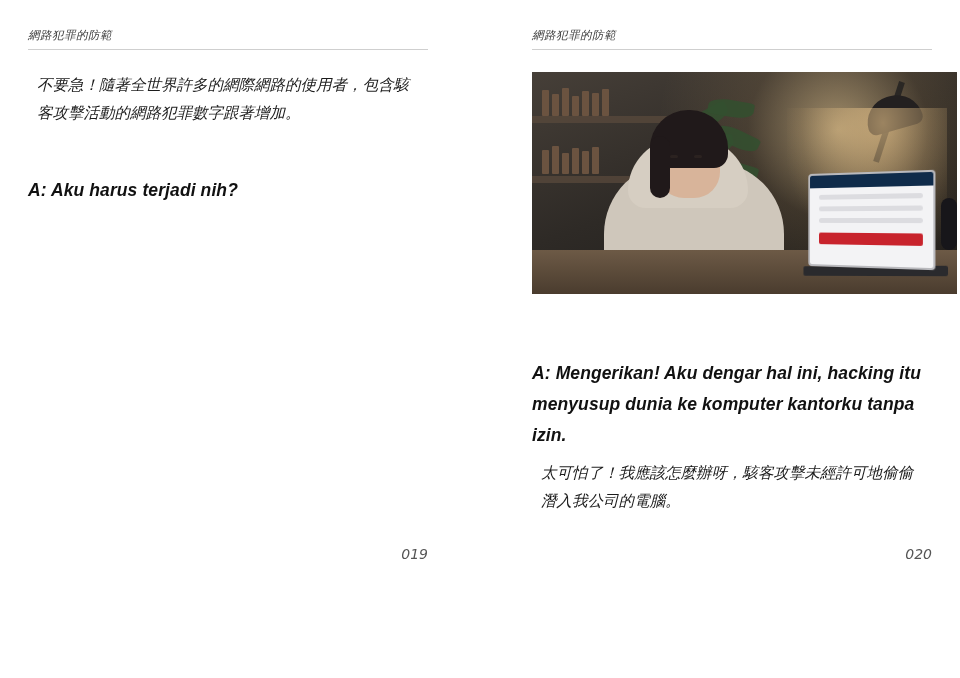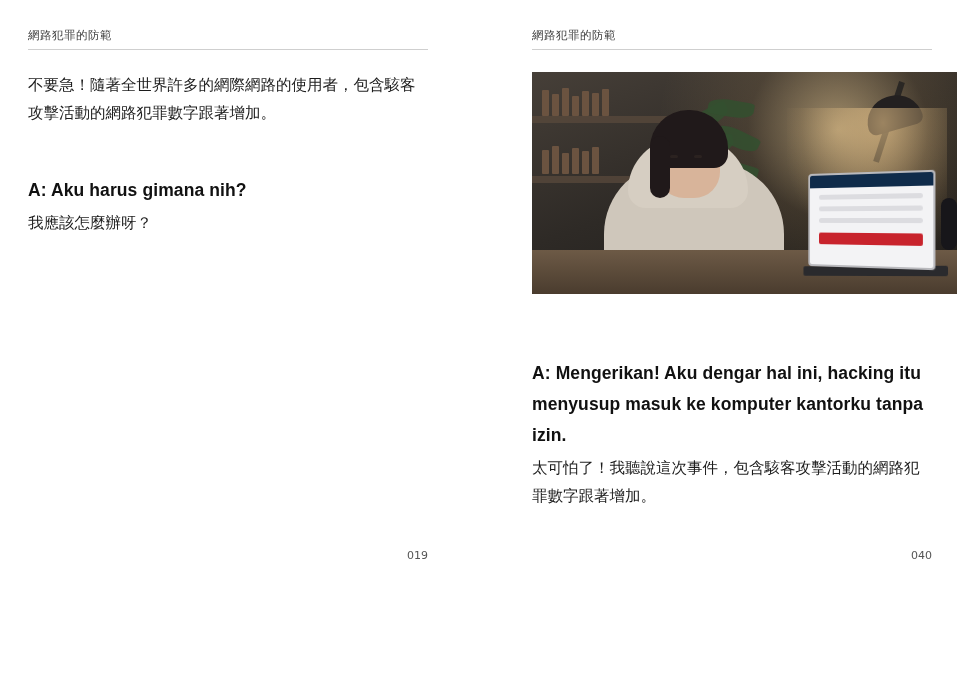--- a/index.html
+++ b/index.html
@@ -19,20 +19,21 @@
     width: 960px;
     height: 678px;
     box-sizing: border-box;
   }
   .page {
     position: relative;
     width: 480px;
     height: 580px;
     box-sizing: border-box;
     padding: 28px 52px 0 28px;
+    font-style: italic;
   }
   .page.left {
     padding: 28px 52px 0 28px;
   }
   .page.right {
     padding: 28px 28px 0 52px;
   }
   .running-head {
     font-size: 11.5px;
     color: #3c3c3c;
@@ -53,21 +54,21 @@
     font-weight: bold;
     line-height: 1.78;
     letter-spacing: 0.1px;
     color: #111111;
     margin: 0 0 4px 0;
   }
   .zh-line {
     font-size: 15.5px;
     line-height: 1.78;
     color: #1c1c1c;
-    margin: 0;
+    margin: 9px;
     font-family: "DejaVu Sans", sans-serif;
   }
   .zh-only {
     font-size: 15.5px;
     line-height: 1.95;
     color: #1c1c1c;
     margin: 0;
     font-family: "DejaVu Sans", sans-serif;
   }
   .gap-medium { height: 22px; }
@@ -265,21 +266,21 @@
     bottom: 44px;
     width: 16px;
     height: 52px;
     background: #17161a;
     border-radius: 8px;
   }
 
   .folio {
     position: absolute;
     bottom: 18px;
-    font-size: 11px;
+    font-size: 14px;
     color: #555555;
     font-family: "DejaVu Sans", sans-serif;
   }
   .page.left .folio { right: 52px; }
   .page.right .folio { right: 28px; }
 </style>
 </head>
 <body>
 
 <div class="spread">
@@ -288,22 +289,21 @@
     <div class="running-head">網路犯罪的防範</div>
     <hr class="rule">
 
     <div class="block">
       <p class="zh-line">不要急！隨著全世界許多的網際網路的使用者，包含駭客攻擊活動的網路犯罪數字跟著增加。</p>
     </div>
 
     <div class="gap-medium"></div>
 
     <div class="block">
-      <p class="id-line">A: Aku harus gimana nih?</p>
-      <p class="zh-line">我應該怎麼辦呀？</p>
+      <p class="id-line">A: Aku harus terjadi nih?</p>
     </div>
 
     <div class="gap-medium"></div>
 
 
     <div class="folio">019</div>
   </div>
 
   <div class="page right">
     <div class="running-head">網路犯罪的防範</div>
@@ -363,20 +363,20 @@
         <div class="laptop-line"></div>
         <div class="laptop-btn"></div>
       </div>
       <div class="mic"></div>
     </div>
 
 
     <div class="gap-large"></div>
 
     <div class="block">
-      <p class="id-line">A: Mengerikan! Aku dengar hal ini, hacking itu menyusup masuk ke komputer kantorku tanpa izin.</p>
-      <p class="zh-line">太可怕了！我聽說這次事件，包含駭客攻擊活動的網路犯罪數字跟著增加。</p>
+      <p class="id-line">A: Mengerikan! Aku dengar hal ini, hacking itu menyusup dunia ke komputer kantorku tanpa izin.</p>
+      <p class="zh-line">太可怕了！我應該怎麼辦呀，駭客攻擊未經許可地偷偷潛入我公司的電腦。</p>
     </div>
 
-    <div class="folio">040</div>
+    <div class="folio">020</div>
   </div>
 
 </div>
 
 </body></html>

